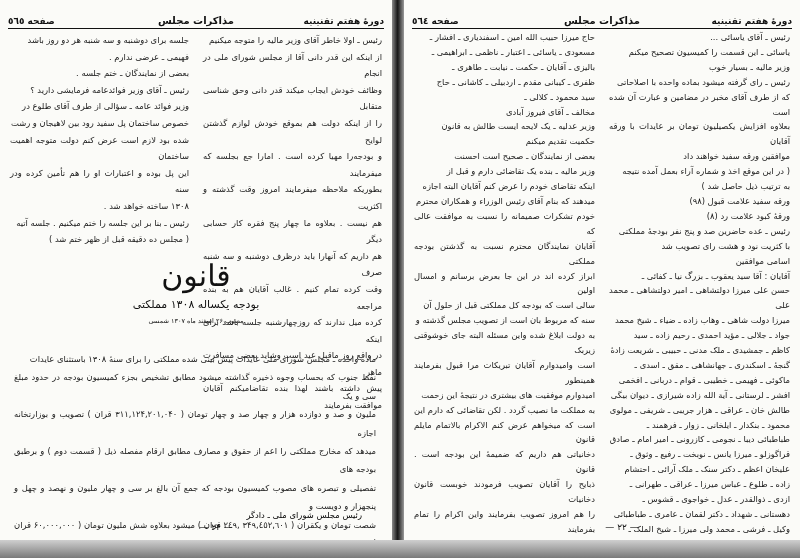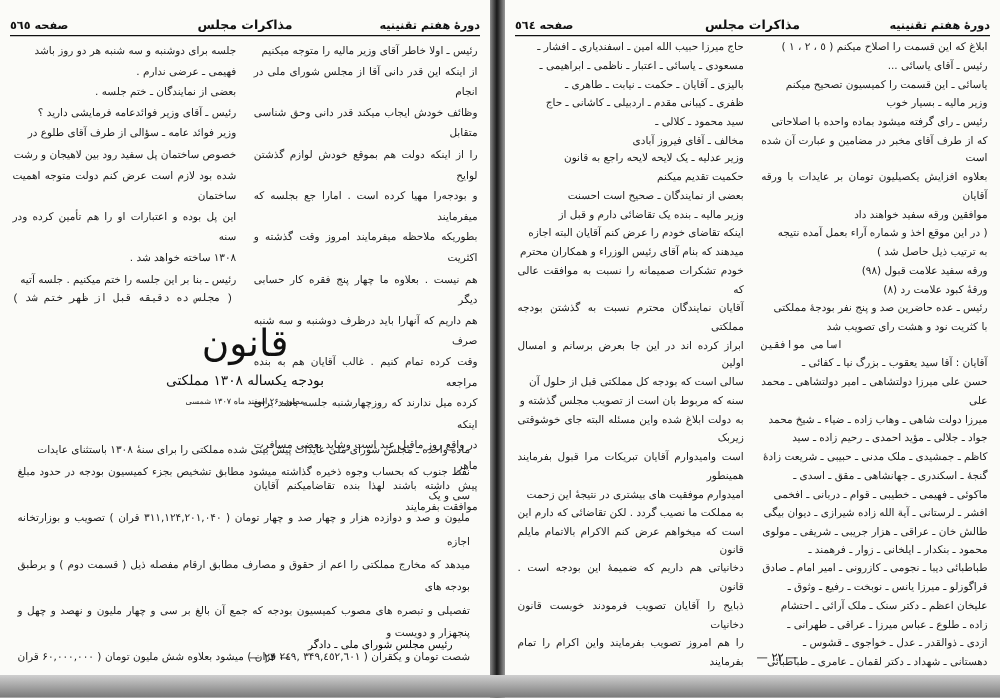--- a/index.html
+++ b/index.html
@@ -17,21 +17,21 @@
             background:linear-gradient(to right,#8a8a8a,#1a1a1a 45%,#2a2a2a 55%,#9a9a9a); }
   .bottom-edge { position:absolute; left:0; top:540px; width:800px; height:18px;
                  background:linear-gradient(to bottom,#cfcfcf,#7a7a7a); }
   .header { position:absolute; top:10px; left:8px; right:8px; height:16px;
             border-bottom:1.5px solid #111; display:flex; justify-content:space-between; align-items:flex-end;
             font-size:9px; font-weight:bold; color:#111; padding-bottom:2px; }
   .header .title { position:absolute; left:0; right:0; text-align:center; font-size:10px;margin-top:31px; }
   .cols { position:absolute; top:32px; left:10px; right:10px; display:flex; gap:14px; }
   .col { flex:1; font-size:8.4px; line-height:16.6px; color:#1a1a1a; text-align:justify; }
   .col p { margin:0; }
-  .center { text-align:left;font-family:Liberation Mono, monospace; }
+  .center { text-align:right; }
   .law { position:absolute; left:16px; right:16px; top:256px; text-align:center; color:#111; }
   .law .big { font-family:Liberation Serif, serif; font-size:30px; line-height:40px; }
   .law .sub { font-size:11px; margin-top:2px; }
   .law .small { font-size:6.5px; margin-top:6px; }
   .body-text { position:absolute; left:14px; right:16px; top:350px; font-size:8.4px; line-height:18.4px; color:#1a1a1a; text-align:justify; }
   .body-text p { margin:0; }
   .sign { position:absolute; right:30px; top:510px; font-size:8.4px; }
   .footer { position:absolute; bottom:8px; left:0; right:0; text-align:center; font-size:9px; color:#111;padding-left:40px; }
 </style>
 </head>
@@ -99,21 +99,20 @@
 
   <div class="page right">
     <div class="header">
       <span>دورهٔ هفتم تقنینیه</span>
       <span class="title">مذاکرات مجلس</span>
       <span>صفحه ٥٦٤</span>
     </div>
 
     <div class="cols" style="top:30px;">
       <div class="col" id="rp-cr" style="line-height:14.9px;">
-          <p>ابلاغ که این قسمت را اصلاح میکنم ( ٥ ، ٢ ، ١ )</p>
           <p>رئیس ـ آقای یاسائی ...</p>
           <p>یاسائی ـ این قسمت را کمیسیون تصحیح میکنم</p>
           <p>وزیر مالیه ـ بسیار خوب</p>
           <p>رئیس ـ رای گرفته میشود بماده واحده با اصلاحاتی</p>
           <p>که از طرف آقای مخبر در مضامین و عبارت آن شده است</p>
           <p>بعلاوه افزایش یکصیلیون تومان بر عایدات با ورقه آقایان</p>
           <p>موافقین ورقه سفید خواهند داد</p>
           <p>( در این موقع اخذ و شماره آراء بعمل آمده نتیجه</p>
           <p>به ترتیب ذیل حاصل شد )</p>
           <p>ورقه سفید علامت قبول (۹۸)</p>
@@ -139,21 +138,21 @@
           <p>دهستانی ـ شهداد ـ دکتر لقمان ـ عامری ـ طباطبائی</p>
           <p>وکیل ـ فرشی ـ محمد ولی میرزا ـ شیخ الملک ـ</p>
         </div>
       <div class="col" id="rp-cl" style="line-height:14.9px;">
           <p>حاج میرزا حبیب الله امین ـ اسفندیاری ـ افشار ـ</p>
           <p>مسعودی ـ یاسائی ـ اعتبار ـ ناظمی ـ ابراهیمی ـ</p>
           <p>بالیزی ـ آقایان ـ حکمت ـ نیابت ـ طاهری ـ</p>
           <p>ظفری ـ کیبانی مقدم ـ اردبیلی ـ کاشانی ـ حاج</p>
           <p>سید محمود ـ کلالی ـ</p>
           <p>مخالف ـ آقای فیروز آبادی</p>
-          <p>وزیر عدلیه ـ یک لایحه لایحه راجع به قانون</p>
+          <p>وزیر عدلیه ـ یک لایحه ایست طالش به قانون</p>
           <p>حکمیت تقدیم میکنم</p>
           <p>بعضی از نمایندگان ـ صحیح است احسنت</p>
           <p>وزیر مالیه ـ بنده یک تقاضائی دارم و قبل از</p>
           <p>اینکه تقاضای خودم را عرض کنم آقایان البته اجازه</p>
           <p>میدهند که بنام آقای رئیس الوزراء و همکاران محترم</p>
           <p>خودم تشکرات صمیمانه را نسبت به موافقت عالی که</p>
           <p>آقایان نمایندگان محترم نسبت به گذشتن بودجه مملکتی</p>
           <p>ابراز کرده اند در این جا بعرض برسانم و امسال اولین</p>
           <p>سالی است که بودجه کل مملکتی قبل از حلول آن</p>
           <p>سنه که مربوط بان است از تصویب مجلس گذشته و</p>

